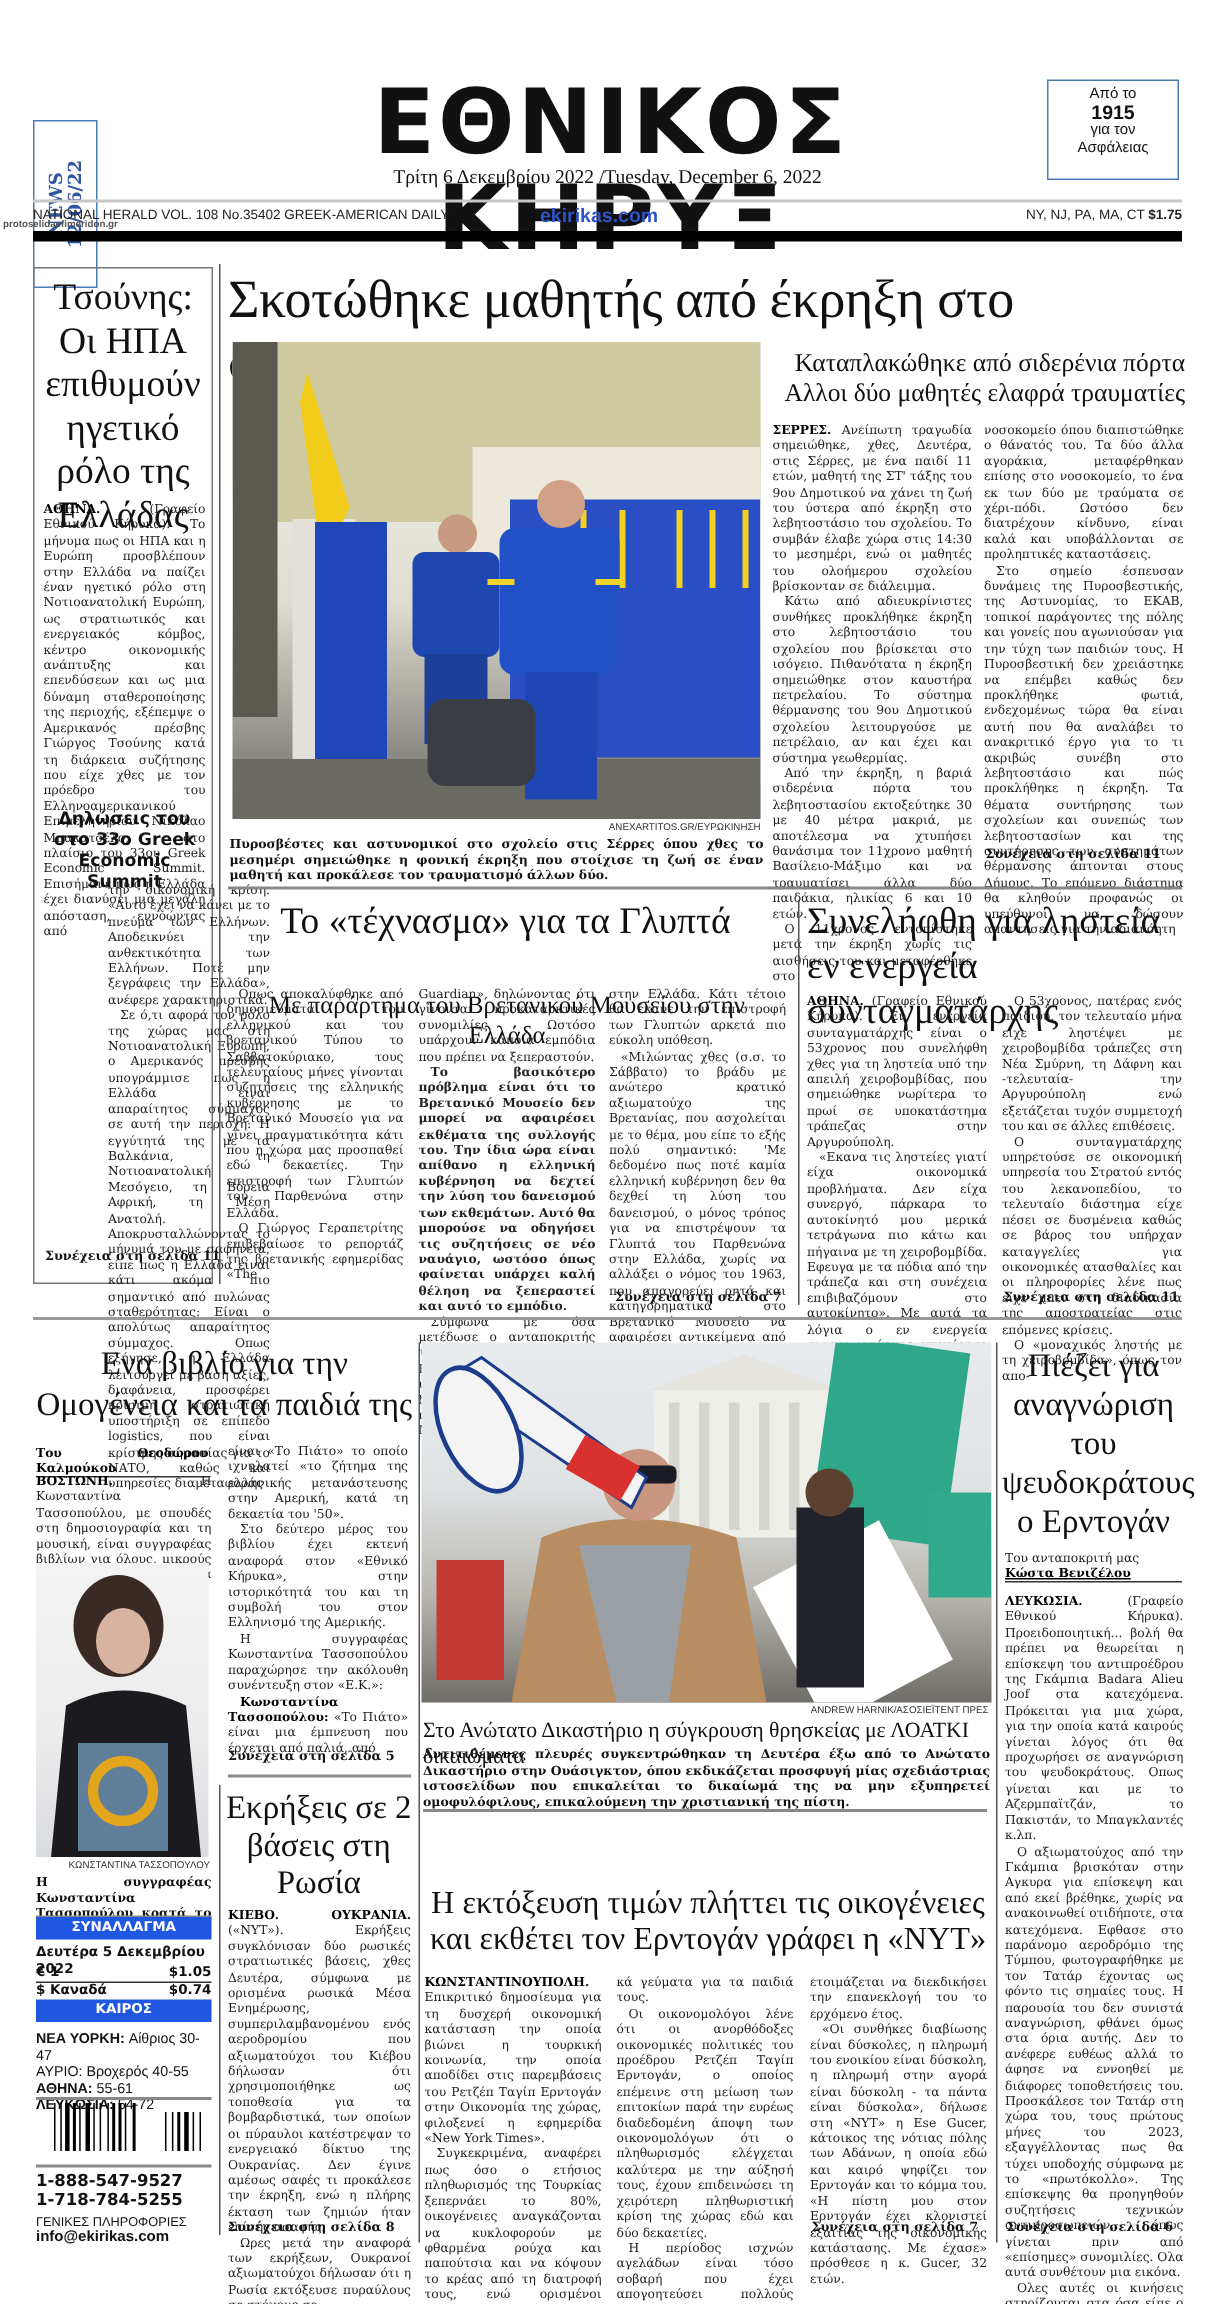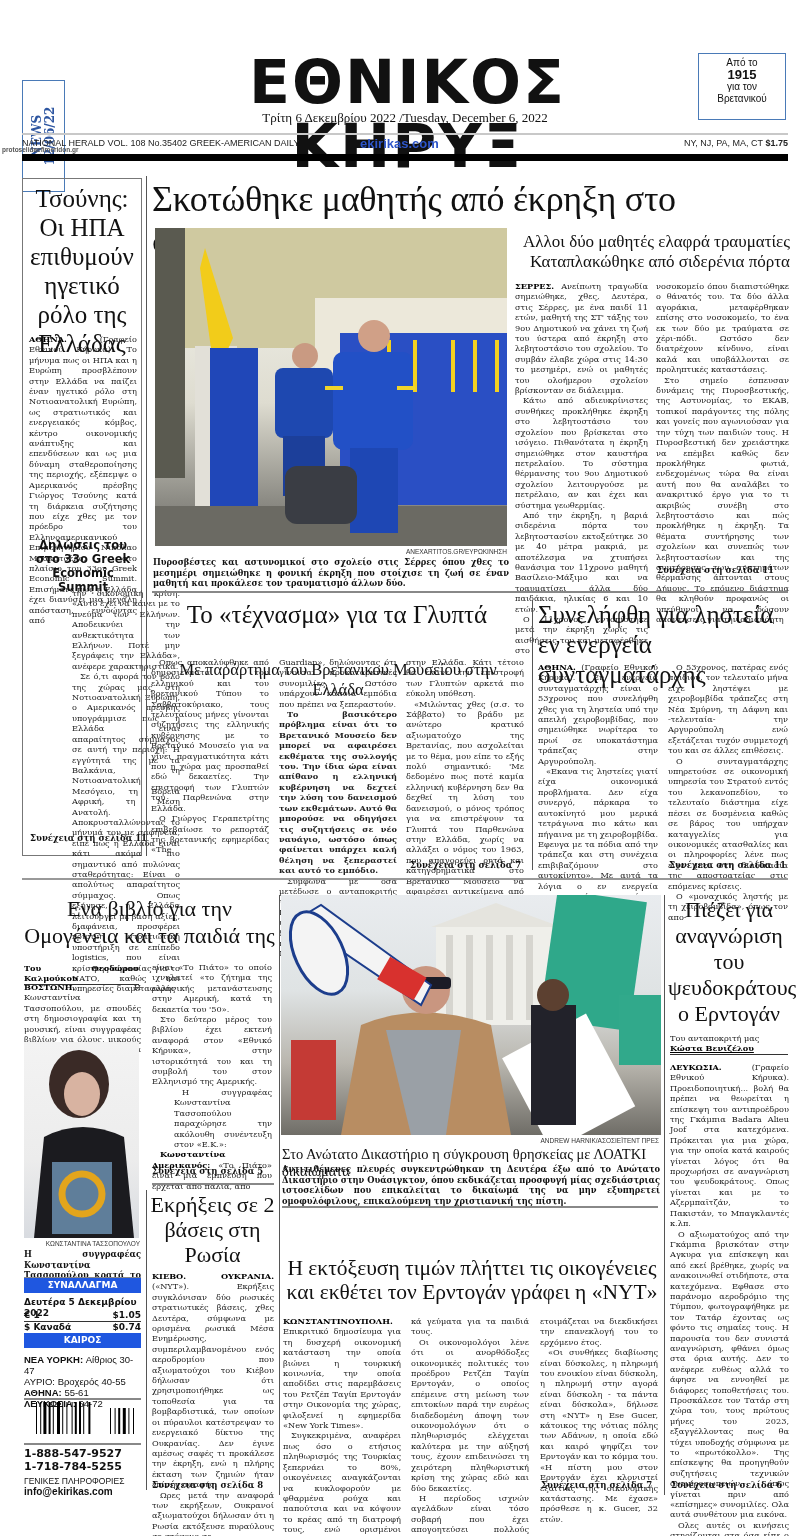--- a/index.html
+++ b/index.html
@@ -59,21 +59,21 @@
     <div>NEWS</div>
     <div>12/06/22</div>
   </div>
 </div>
 <div class="abs masthead-title">ΕΘΝΙΚΟΣ ΚΗΡΥΞ</div>
 <div class="abs masthead-date">Τρίτη 6 Δεκεμβρίου 2022 /Tuesday, December 6, 2022</div>
 <div class="abs since-box">
   <div>Από το</div>
   <div class="yr">1915</div>
   <div>για τον</div>
-  <div>Βρετανικού</div>
+  <div>Ασφάλειας</div>
 </div>
 <div class="abs grey-rule"></div>
 <div class="abs info-left">NATIONAL HERALD VOL. 108 No.35402  GREEK-AMERICAN DAILY</div>
 <div class="abs info-site">ekirikas.com</div>
 <div class="abs info-right">
   <span>NY, NJ, PA, MA, CT</span>
   <b>$1.75</b>
 </div>
 <div class="abs watermark">protoselidaefimeridon.gr</div>
 <div class="abs black-bar"></div>
@@ -87,22 +87,22 @@
 <div class="abs subhead-sans" style="left:28px; top:538px; width:110px;">Δηλώσεις του στο 33ο Greek Economic Summit</div>
 <div class="abs body" style="left:29px; top:588px; width:108px;margin-left:43px;">
   <div>την οικονομική κρίση. «Αυτό έχει να κάνει με το πνεύμα των Ελλήνων. Αποδεικνύει την ανθεκτικότητα των Ελλήνων. Ποτέ μην ξεγράφεις την Ελλάδα», ανέφερε χαρακτηριστικά.</div>
   <div style="text-indent:8px;">Σε ό,τι αφορά τον ρόλο της χώρας μας στη Νοτιοανατολική Ευρώπη, ο Αμερικανός πρέσβης υπογράμμισε πως η Ελλάδα είναι απαραίτητος σύμμαχος σε αυτή την περιοχή: Η εγγύτητά της με τα Βαλκάνια, τη Νοτιοανατολική Μεσόγειο, τη Βόρεια Αφρική, τη Μέση Ανατολή. Αποκρυσταλλώνοντας το μήνυμά του με σαφήνεια, είπε πως η Ελλάδα είναι κάτι ακόμα πιο σημαντικό από πυλώνας σταθερότητας: Είναι ο απολύτως απαραίτητος σύμμαχος. Οπως εξήγησε, η Ελλάδα λειτουργεί με βάση αξίες, διαφάνεια, προσφέρει κρίσιμη στρατιωτική υποστήριξη σε επίπεδο logistics, που είναι κρίσιμης σημασίας για το ΝΑΤΟ, καθώς και υπηρεσίες διαμεταφοράς</div>
 </div>
 <div class="abs cont" style="left:30px; top:833px;">Συνέχεια στη σελίδα 11</div>
 
 <div class="abs vrule" style="left:146px; top:176px; height:680px;"></div>
 <div class="abs h-big" style="left:152px; top:178px; width:640px; font-size:36px; line-height:42px; text-align:left; letter-spacing:-0.3px;">Σκοτώθηκε μαθητής από έκρηξη στο σχολείο του</div>
 <div class="abs serif" style="left:512px; top:232px; width:278px; text-align:right; font-size:17px; line-height:20px;">
+  <div>Καταπλακώθηκε από σιδερένια πόρτα</div>
   <div>Αλλοι δύο μαθητές ελαφρά τραυματίες</div>
-  <div>Καταπλακώθηκε από σιδερένια πόρτα</div>
 </div>
 
 <div class="abs photo1">
   <svg width="352" height="318" viewBox="0 0 352 318">
     <rect x="0" y="0" width="352" height="120" fill="#cfc9a0"></rect>
     <rect x="0" y="0" width="30" height="250" fill="#5a5a50"></rect>
     <rect x="160" y="70" width="192" height="110" fill="#ece8da"></rect>
     <rect x="40" y="118" width="42" height="165" fill="#e2e0d8"></rect>
     <polygon points="50,20 78,110 60,150 45,40" fill="#f2cc1a"></polygon>
     <rect x="55" y="120" width="48" height="162" fill="#2047b8"></rect>
@@ -191,22 +191,22 @@
     <path d="M10 196 L20 95 Q58 75 100 95 L110 196 Z" fill="#1b1b1f"></path>
     <rect x="28" y="120" width="60" height="72" fill="#5f7e9a"></rect>
     <circle cx="58" cy="152" r="20" fill="none" stroke="#e3a51c" stroke-width="7"></circle>
   </svg>
 </div>
 <div class="abs credit" style="left:24px; top:1240px; width:116px;">ΚΩΝΣΤΑΝΤΙΝΑ ΤΑΣΣΟΠΟΥΛΟΥ</div>
 <div class="abs caption" style="left:24px; top:1249px; width:117px;">Η συγγραφέας Κωνσταντίνα Τασσοπούλου κρατά το βιβλίο «Το Πιάτο».</div>
 <div class="abs body" style="left:152px; top:962px; width:120px;">
   <div>είναι «Το Πιάτο» το οποίο ιχνηλατεί «το ζήτημα της ελληνικής μετανάστευσης στην Αμερική, κατά τη δεκαετία του '50».</div>
   <div style="text-indent:8px;">Στο δεύτερο μέρος του βιβλίου έχει εκτενή αναφορά στον «Εθνικό Κήρυκα», στην ιστορικότητά του και τη συμβολή του στον Ελληνισμό της Αμερικής.</div>
-  <div style="text-indent:8px;margin-left:22px;">Η συγγραφέας Κωνσταντίνα Τασσοπούλου παραχώρησε την ακόλουθη συνέντευξη στον «Ε.Κ.»:</div>
-  <div style="text-indent:8px;"><b>Κωνσταντίνα Αμερικανός:</b> <span>«Το Πιάτο» είναι μια έμπνευση που έρχεται από παλιά, από</span></div>
+  <div style="text-indent:8px;">Η συγγραφέας Κωνσταντίνα Τασσοπούλου παραχώρησε την ακόλουθη συνέντευξη στον «Ε.Κ.»:</div>
+  <div style="text-indent:8px;"><b>Κωνσταντίνα Τασσοπούλου:</b> <span>«Το Πιάτο» είναι μια έμπνευση που έρχεται από παλιά, από</span></div>
 </div>
 <div class="abs cont" style="left:152px; top:1166px;">Συνέχεια στη σελίδα 5</div>
 <div class="abs hrule" style="left:152px; top:1183px; width:122px;"></div>
 
 <div class="abs hrule" style="left:24px; top:1277px; width:117px;"></div>
 <div class="abs blue-bar" style="left:24px; top:1278px; width:117px;">ΣΥΝΑΛΛΑΓΜΑ</div>
 <div class="abs fx-row" style="left:24px; top:1297px; width:117px; justify-content:center;">
     <span>Δευτέρα 5 Δεκεμβρίου 2022</span>
   </div>
 <div class="abs" id="fx-rows" style="left:24px; top:1310px; width:117px;">

